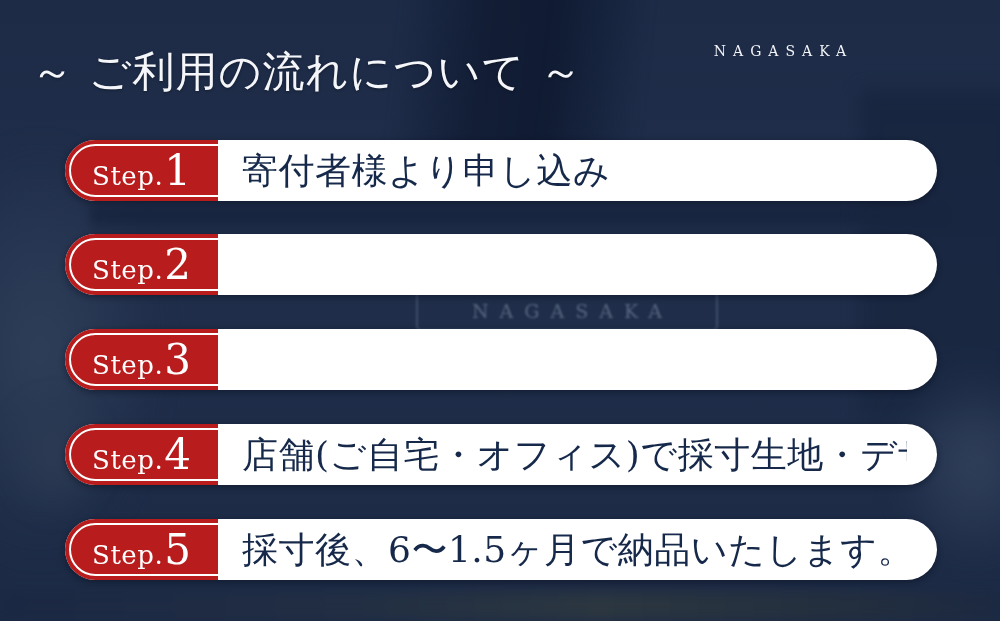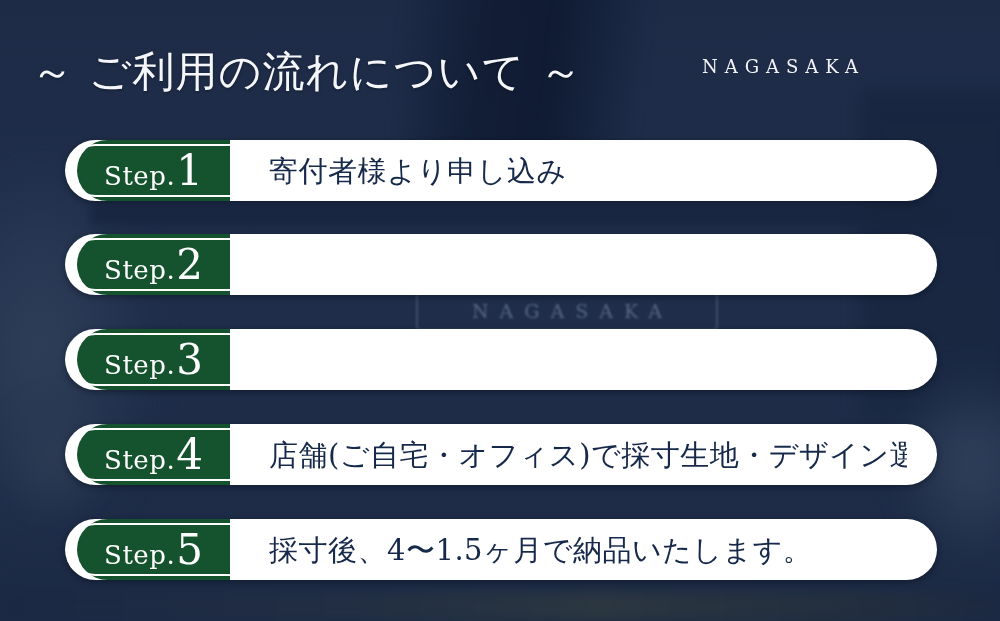--- a/index.html
+++ b/index.html
@@ -38,35 +38,35 @@
     filter:blur(1px);}
   .fx-sign span{color:rgba(195,210,232,.34);font-size:19px;letter-spacing:11px;
     text-indent:11px;filter:blur(.5px);}
   
   .title{position:absolute;left:22px;top:44px;width:570px;text-align:center;
     color:#f4f6f9;font-size:42px;letter-spacing:1px;white-space:nowrap;
     text-shadow:0 1px 3px rgba(0,0,0,.35);}
   .brand{position:absolute;left:600px;top:40px;width:360px;text-align:center;color:#f2f4f8;}
   .brand-main{font-size:36px;letter-spacing:1.5px;white-space:nowrap;
     text-shadow:0 1px 3px rgba(0,0,0,.35);}
-  .brand-sub{margin-top:16px;font-size:18px;letter-spacing:7px;text-indent:7px;}
+  .brand-sub{margin-top:3px;font-size:14px;letter-spacing:7px;text-indent:7px;}
   
   .row{position:absolute;left:65px;width:872px;height:61px;background:#ffffff;
     border-radius:31px;box-shadow:0 2px 6px rgba(5,10,22,.45);}
   .row-1{top:140px;} .row-2{top:234px;} .row-3{top:329px;}
   .row-4{top:424px;} .row-5{top:519px;}
-  .badge{position:absolute;left:12px;top:0;width:153px;height:61px;background:#14532d;
+  .badge{position:absolute;left:0;top:0;width:153px;height:61px;background:#b91c1c;
     border-radius:31px 0 0 31px;display:flex;align-items:baseline;justify-content:center;
     color:#ffffff;}
   .badge .prefix{font-size:26px;line-height:61px;letter-spacing:.5px;}
   .badge .num{font-size:42px;line-height:61px;margin-left:1px;}
   .ring{position:absolute;left:4px;top:4px;right:4px;bottom:4px;
     border:2px solid #ffffff;border-radius:27px;pointer-events:none;}
-  .rowtext{position:absolute;left:204px;top:0;right:30px;height:61px;line-height:62px;
-    color:#16294a;font-size:29px;white-space:nowrap;overflow:hidden;letter-spacing:.5px;}
+  .rowtext{position:absolute;left:177px;top:0;right:30px;height:61px;line-height:62px;
+    color:#16294a;font-size:36px;white-space:nowrap;overflow:hidden;letter-spacing:.5px;}
 </style>
 </head>
 <body>
 
 <div id="stage">
 
   <div class="bgfx fx-left-light"></div>
   <div class="bgfx fx-top-dark"></div>
   <div class="bgfx fx-awning"></div>
   <div class="bgfx fx-right-col"></div>
@@ -114,17 +114,17 @@
     </div>
     <div class="rowtext">店舗(ご自宅・オフィス)で採寸生地・デザイン選び</div>
     <div class="ring"></div>
   </div>
 
   <div class="row row-5">
     <div class="badge">
       <span class="prefix">Step.</span>
         <span class="num">5</span>
     </div>
-    <div class="rowtext">採寸後、4〜1.5ヶ月で納品いたします。</div>
+    <div class="rowtext">採寸後、6〜1.5ヶ月で納品いたします。</div>
     <div class="ring"></div>
   </div>
 
 </div>
 
 </body></html>

